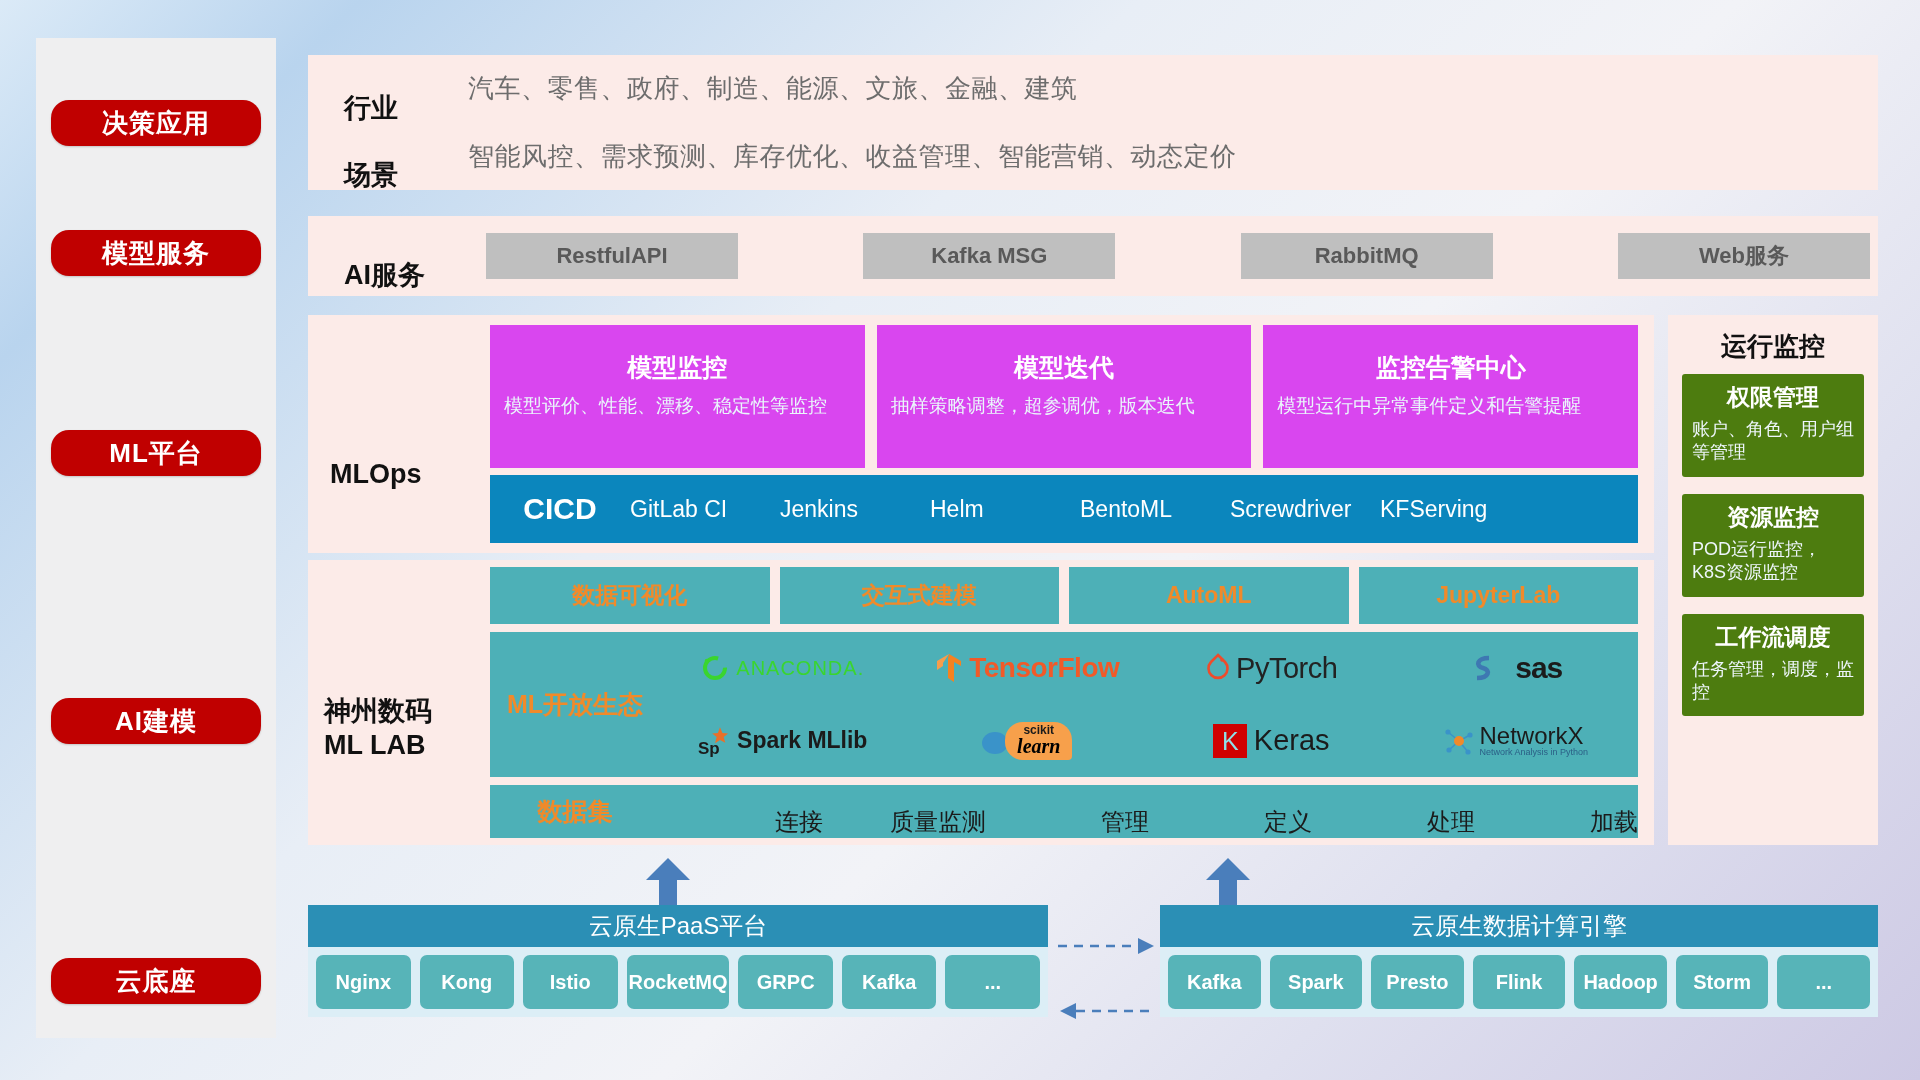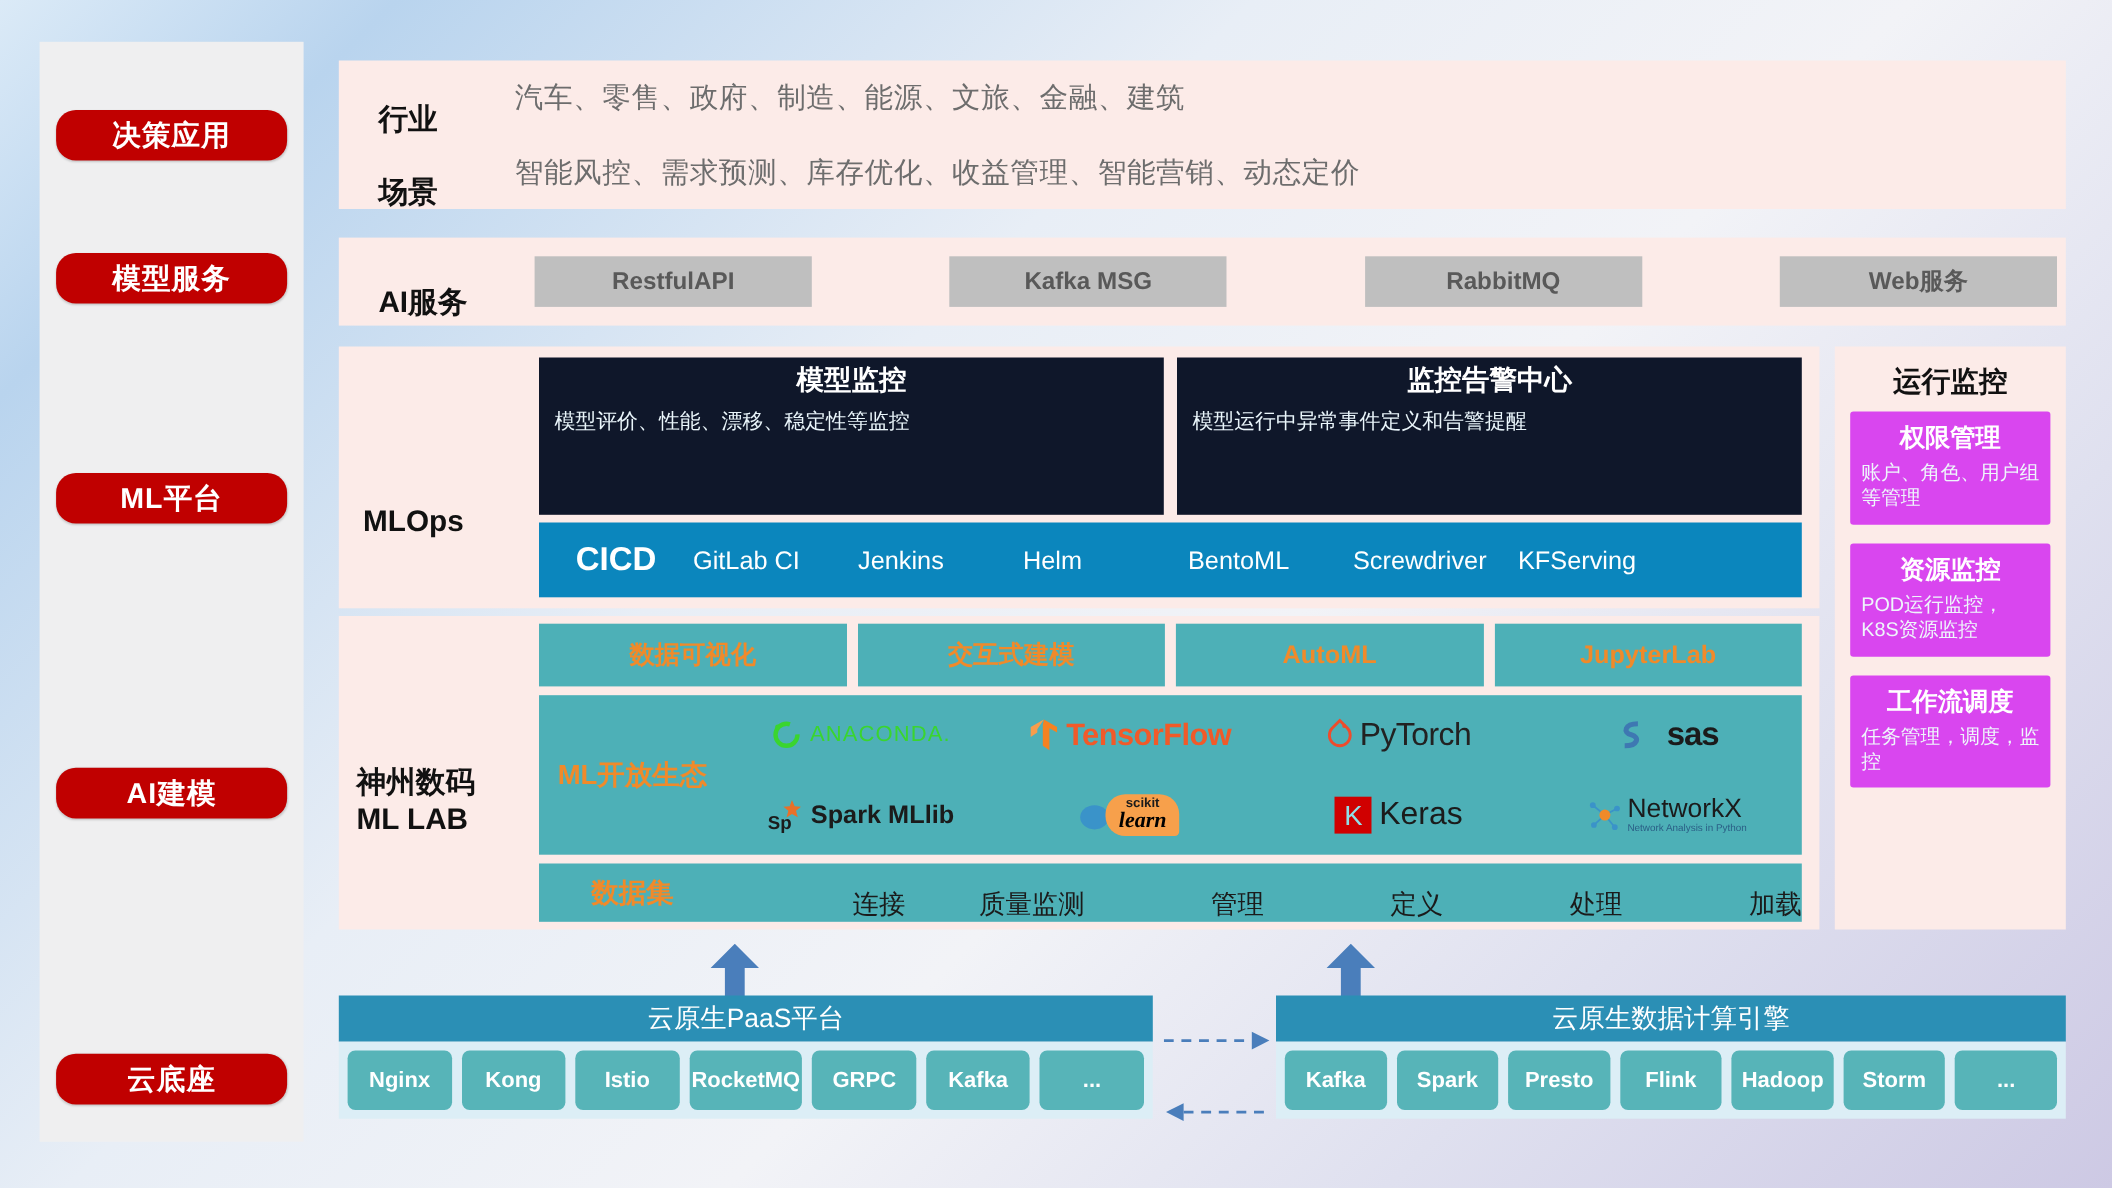--- a/index.html
+++ b/index.html
@@ -39,21 +39,21 @@
   #band-ai .chips { display: flex; flex: 1; gap: 0; justify-content: space-between; padding: 0 8px 0 18px; }
   #band-ai .chip {
     width: 252px; height: 46px; background: #bfbfbf; color: #595959;
     font-size: 22px; font-weight: bold; display: flex; align-items: center; justify-content: center;
   }
   
   #band-mlops { left: 308px; top: 315px; width: 1346px; height: 238px; }
   #mlops-label { position: absolute; left: 330px; top: 418px; }
   .mlops-cards { position: absolute; left: 490px; top: 325px; width: 1148px; height: 143px; display: flex; gap: 12px; }
   .mlops-card {
-    flex: 1; background: #0f172a; color: #fff; padding: 4px 14px 10px;
+    flex: 1; background: #d946ef; color: #fff; padding: 26px 14px 10px;
   }
   .mlops-card .t { font-size: 25px; font-weight: bold; text-align: center; margin-bottom: 9px; }
   .mlops-card .d { font-size: 19px; line-height: 1.35; color: #eaf6fb; }
   .cicd-bar {
     position: absolute; left: 490px; top: 475px; width: 1148px; height: 68px;
     background: #0b86bd; display: flex; align-items: center; overflow: hidden;
   }
   .cicd-bar .h { color: #fff; font-size: 30px; font-weight: bold; width: 140px; text-align: center; flex: 0 0 140px; }
   .cicd-bar .items { display: flex; flex: 1; }
   .cicd-bar .items span {
@@ -77,21 +77,21 @@
   .ds-row {
     position: absolute; left: 490px; top: 785px; width: 1148px; height: 53px;
     background: #4db0b7; display: flex; align-items: center;
   }
   .ds-row .h { color: #f08a2a; font-size: 25px; font-weight: bold; width: 170px; flex: 0 0 170px; text-align: center; }
   .ds-row .items { display: flex; flex: 1; }
   .ds-row .items span { flex: 1; color: #1b1b1b; font-size: 24px; text-align: right; margin-top: 20px; }
   
   #band-monitor { left: 1668px; top: 315px; width: 210px; height: 530px; }
   #monitor-title { font-size: 26px; font-weight: bold; text-align: center; padding: 14px 0 10px; color: #111; }
-  .mcard { margin: 0 14px 17px; background: #d946ef; border-radius: 3px; padding: 8px 10px 12px; }
+  .mcard { margin: 0 14px 17px; background: #4d7c0f; border-radius: 3px; padding: 8px 10px 12px; }
   .mcard .t { color: #fff; font-size: 23px; font-weight: bold; text-align: center; margin-bottom: 5px; }
   .mcard .d { color: #eef6fb; font-size: 18px; line-height: 1.3; }
   
   .cloud-block { position: absolute; }
   .cloud-head {
     height: 42px; background: #2b8fb5; color: #fff; font-size: 24px;
     display: flex; align-items: center; justify-content: center;
   }
   .cloud-body { background: #dceef6; padding: 8px 8px; display: flex; gap: 9px; }
   .cloud-body .c {
@@ -143,20 +143,24 @@
     <div class="chip">Web服务</div>
   </div>
 </div>
 
 <div class="band" id="band-mlops"></div>
 <div class="band-label" id="mlops-label">MLOps</div>
 <div class="mlops-cards">
   <div class="mlops-card">
     <div class="t">模型监控</div>
     <div class="d">模型评价、性能、漂移、稳定性等监控</div>
+  </div>
+  <div class="mlops-card">
+    <div class="t">模型迭代</div>
+    <div class="d">抽样策略调整，超参调优，版本迭代</div>
   </div>
   <div class="mlops-card">
     <div class="t">监控告警中心</div>
     <div class="d">模型运行中异常事件定义和告警提醒</div>
   </div>
 </div>
 <div class="cicd-bar">
   <div class="h">CICD</div>
   <div class="items">
     <span>GitLab CI</span>

